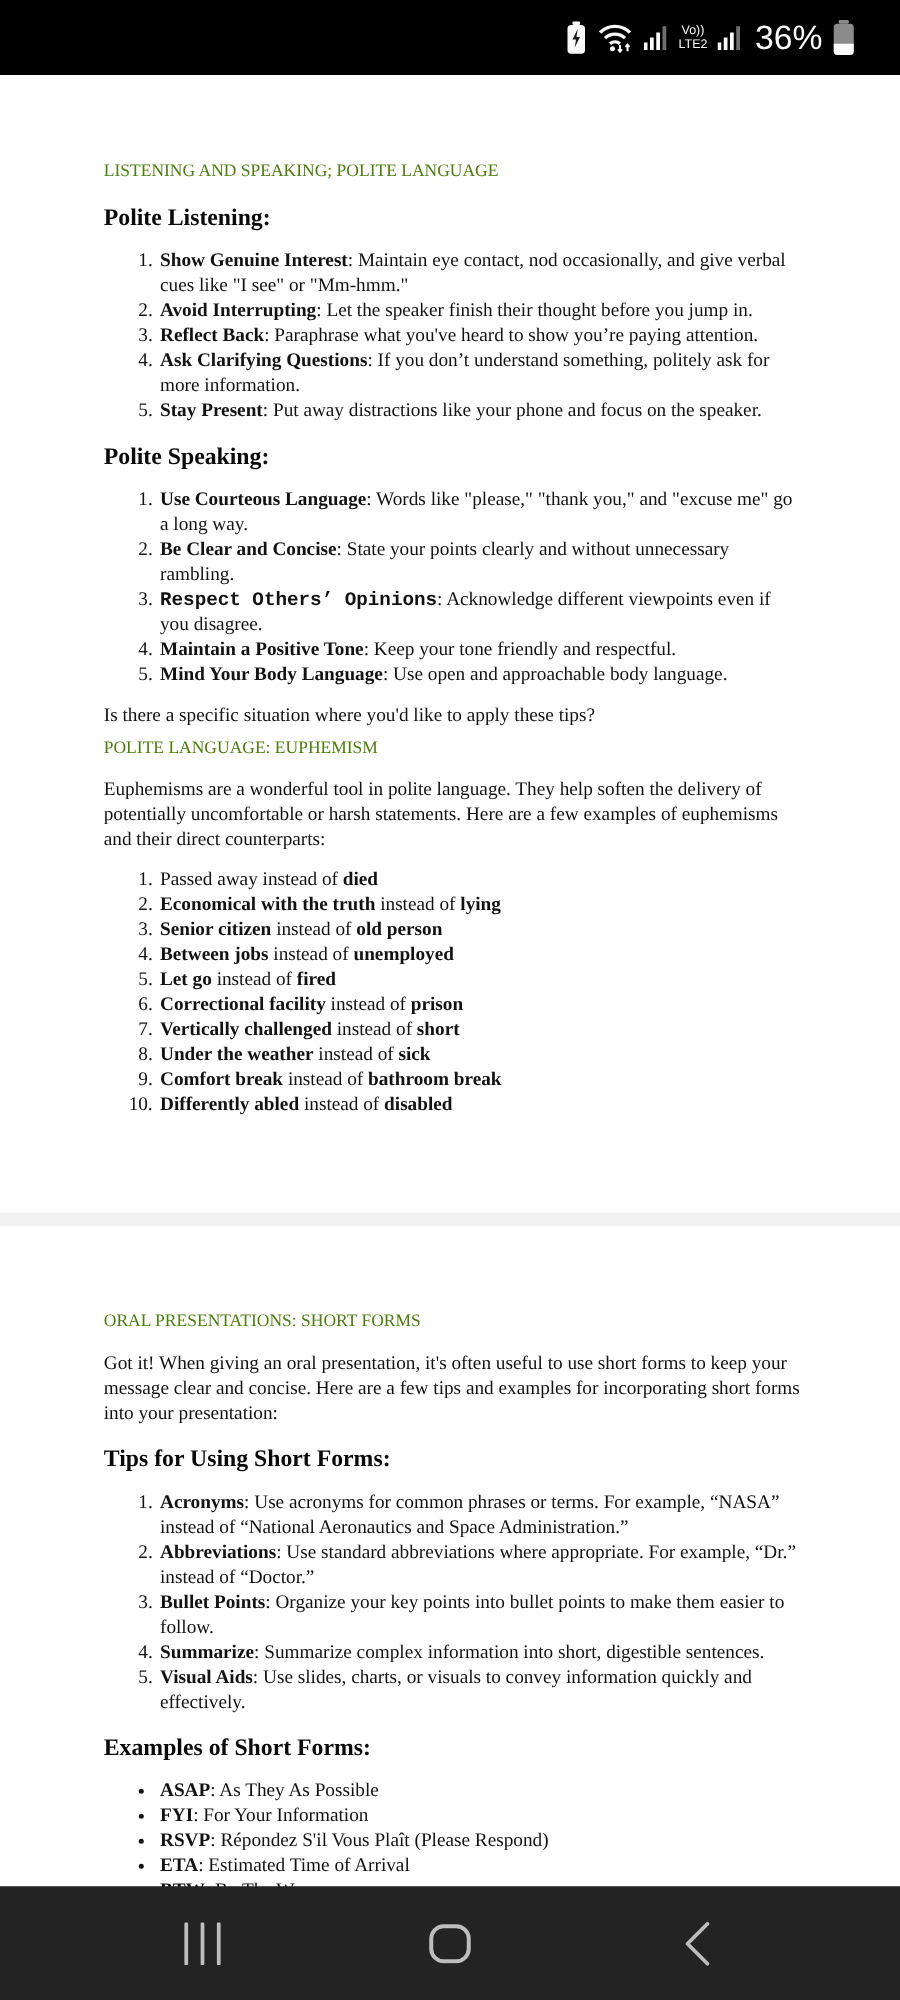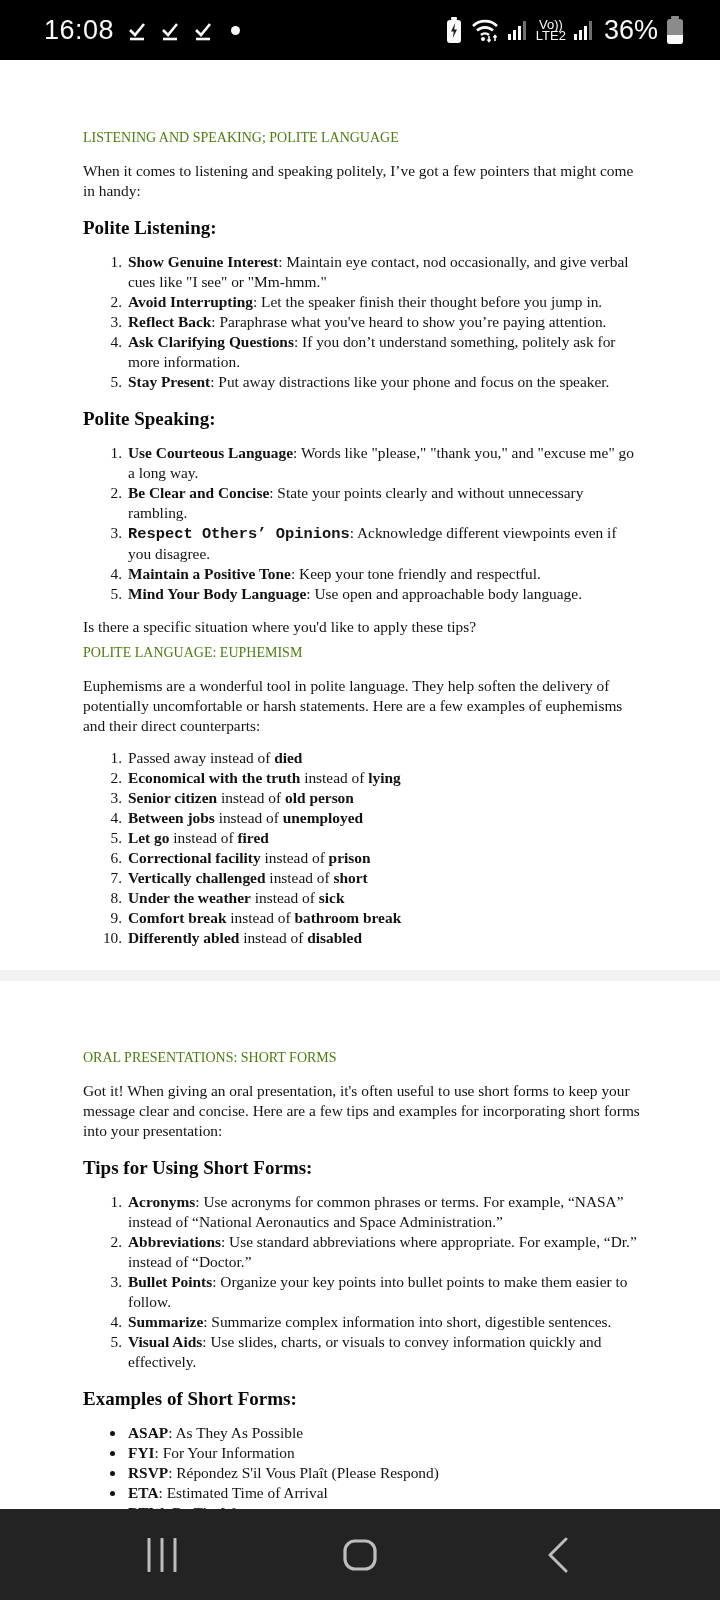--- a/index.html
+++ b/index.html
@@ -8,21 +8,21 @@
 
   
   .status-bar{position:absolute;top:0;left:0;width:720px;height:60px;background:#000;
               display:flex;align-items:center;padding:0 36px 0 44px;box-sizing:border-box;color:#fafafa;}
   .sb-left{display:flex;align-items:center;gap:12px;}
   .sb-time{font-size:27px;letter-spacing:.5px;}
   .sb-check{display:inline-block;line-height:0;}
   .sb-dot{width:9px;height:9px;border-radius:50%;background:#fafafa;margin-left:6px;}
   .sb-spacer{flex:1;}
   .sb-right{display:flex;align-items:center;gap:8px;}
-  .volte{font-size:13px;line-height:11px;text-align:center;letter-spacing:0;}
+  .volte{font-size:10px;line-height:11px;text-align:center;letter-spacing:0;}
   .sb-pct{font-size:27px;margin-left:2px;}
 
   
   .doc{position:absolute;left:83px;width:558px;
        font-family:"Liberation Serif", serif;font-size:15.4px;line-height:20px;color:#121212;}
   .doc1{top:115px;}
   .doc2{top:1035px;}
   .red-h{margin:8px 0 0;font-weight:normal;color:#4d7c0f;font-size:14px;}
   .red-h.mt{margin-top:6px;}
   .doc p{margin:13px 0 0;}
@@ -38,42 +38,20 @@
   .nav-bar{position:absolute;left:0;bottom:0;width:720px;height:91px;background:#232323;
            display:flex;align-items:center;justify-content:space-between;padding:0 112px;box-sizing:border-box;}
   .nav-btn{width:100px;height:60px;display:flex;align-items:center;justify-content:center;background:none;border:none;}
 </style>
 </head>
 <body>
 
 <div class="screen">
 
   <header class="status-bar">
-    <div class="sb-left">
-      <span class="sb-time">16:08</span>
-      <span class="sb-check">
-        <svg width="21" height="21" viewBox="0 0 21 21">
-            <polyline points="4,10 9,15 18,4" fill="none" stroke="#fafafa" stroke-width="2.6"></polyline>
-            <line x1="4" y1="19" x2="18" y2="19" stroke="#fafafa" stroke-width="2.6"></line>
-          </svg>
-      </span>
-      <span class="sb-check">
-        <svg width="21" height="21" viewBox="0 0 21 21">
-            <polyline points="4,10 9,15 18,4" fill="none" stroke="#fafafa" stroke-width="2.6"></polyline>
-            <line x1="4" y1="19" x2="18" y2="19" stroke="#fafafa" stroke-width="2.6"></line>
-          </svg>
-      </span>
-      <span class="sb-check">
-        <svg width="21" height="21" viewBox="0 0 21 21">
-            <polyline points="4,10 9,15 18,4" fill="none" stroke="#fafafa" stroke-width="2.6"></polyline>
-            <line x1="4" y1="19" x2="18" y2="19" stroke="#fafafa" stroke-width="2.6"></line>
-          </svg>
-      </span>
-      <span class="sb-dot"></span>
-    </div>
     <div class="sb-spacer"></div>
     <div class="sb-right">
       <span style="line-height:0;">
         <svg width="16" height="27" viewBox="0 0 16 27">
             <rect x="5" y="0" width="6" height="3" rx="1" fill="#fafafa"></rect>
             <rect x="1" y="3" width="14" height="23" rx="3" fill="#fafafa"></rect>
             <path d="M9.2 6 L5 14.5 L7.8 14.5 L6.8 21 L11 12.5 L8.2 12.5 Z" fill="#1a1a1a"></path>
           </svg>
       </span>
       <span style="line-height:0;position:relative;">
@@ -114,21 +92,20 @@
             <path d="M1 19 h16 v6 a3 3 0 0 1 -3 3 h-10 a3 3 0 0 1 -3 -3 Z" fill="#fafafa"></path>
           </svg>
       </span>
     </div>
   </header>
 
   <main>
 
     <section class="doc doc1">
       <p class="red-h">LISTENING AND SPEAKING; POLITE LANGUAGE</p>
-      <p>When it comes to listening and speaking politely, I’ve got a few pointers that might come in handy:</p>
       <h3>Polite Listening:</h3>
       <ol>
         <li><span style="font-weight: bold;">Show Genuine Interest</span><span>: Maintain eye contact, nod occasionally, and give verbal cues like "I see" or "Mm-hmm."</span></li>
         <li><span style="font-weight: bold;">Avoid Interrupting</span><span>: Let the speaker finish their thought before you jump in.</span></li>
         <li><span style="font-weight: bold;">Reflect Back</span><span>: Paraphrase what you've heard to show you’re paying attention.</span></li>
         <li><span style="font-weight: bold;">Ask Clarifying Questions</span><span>: If you don’t understand something, politely ask for more information.</span></li>
         <li><span style="font-weight: bold;">Stay Present</span><span>: Put away distractions like your phone and focus on the speaker.</span></li>
       </ol>
       <h3>Polite Speaking:</h3>
       <ol>

